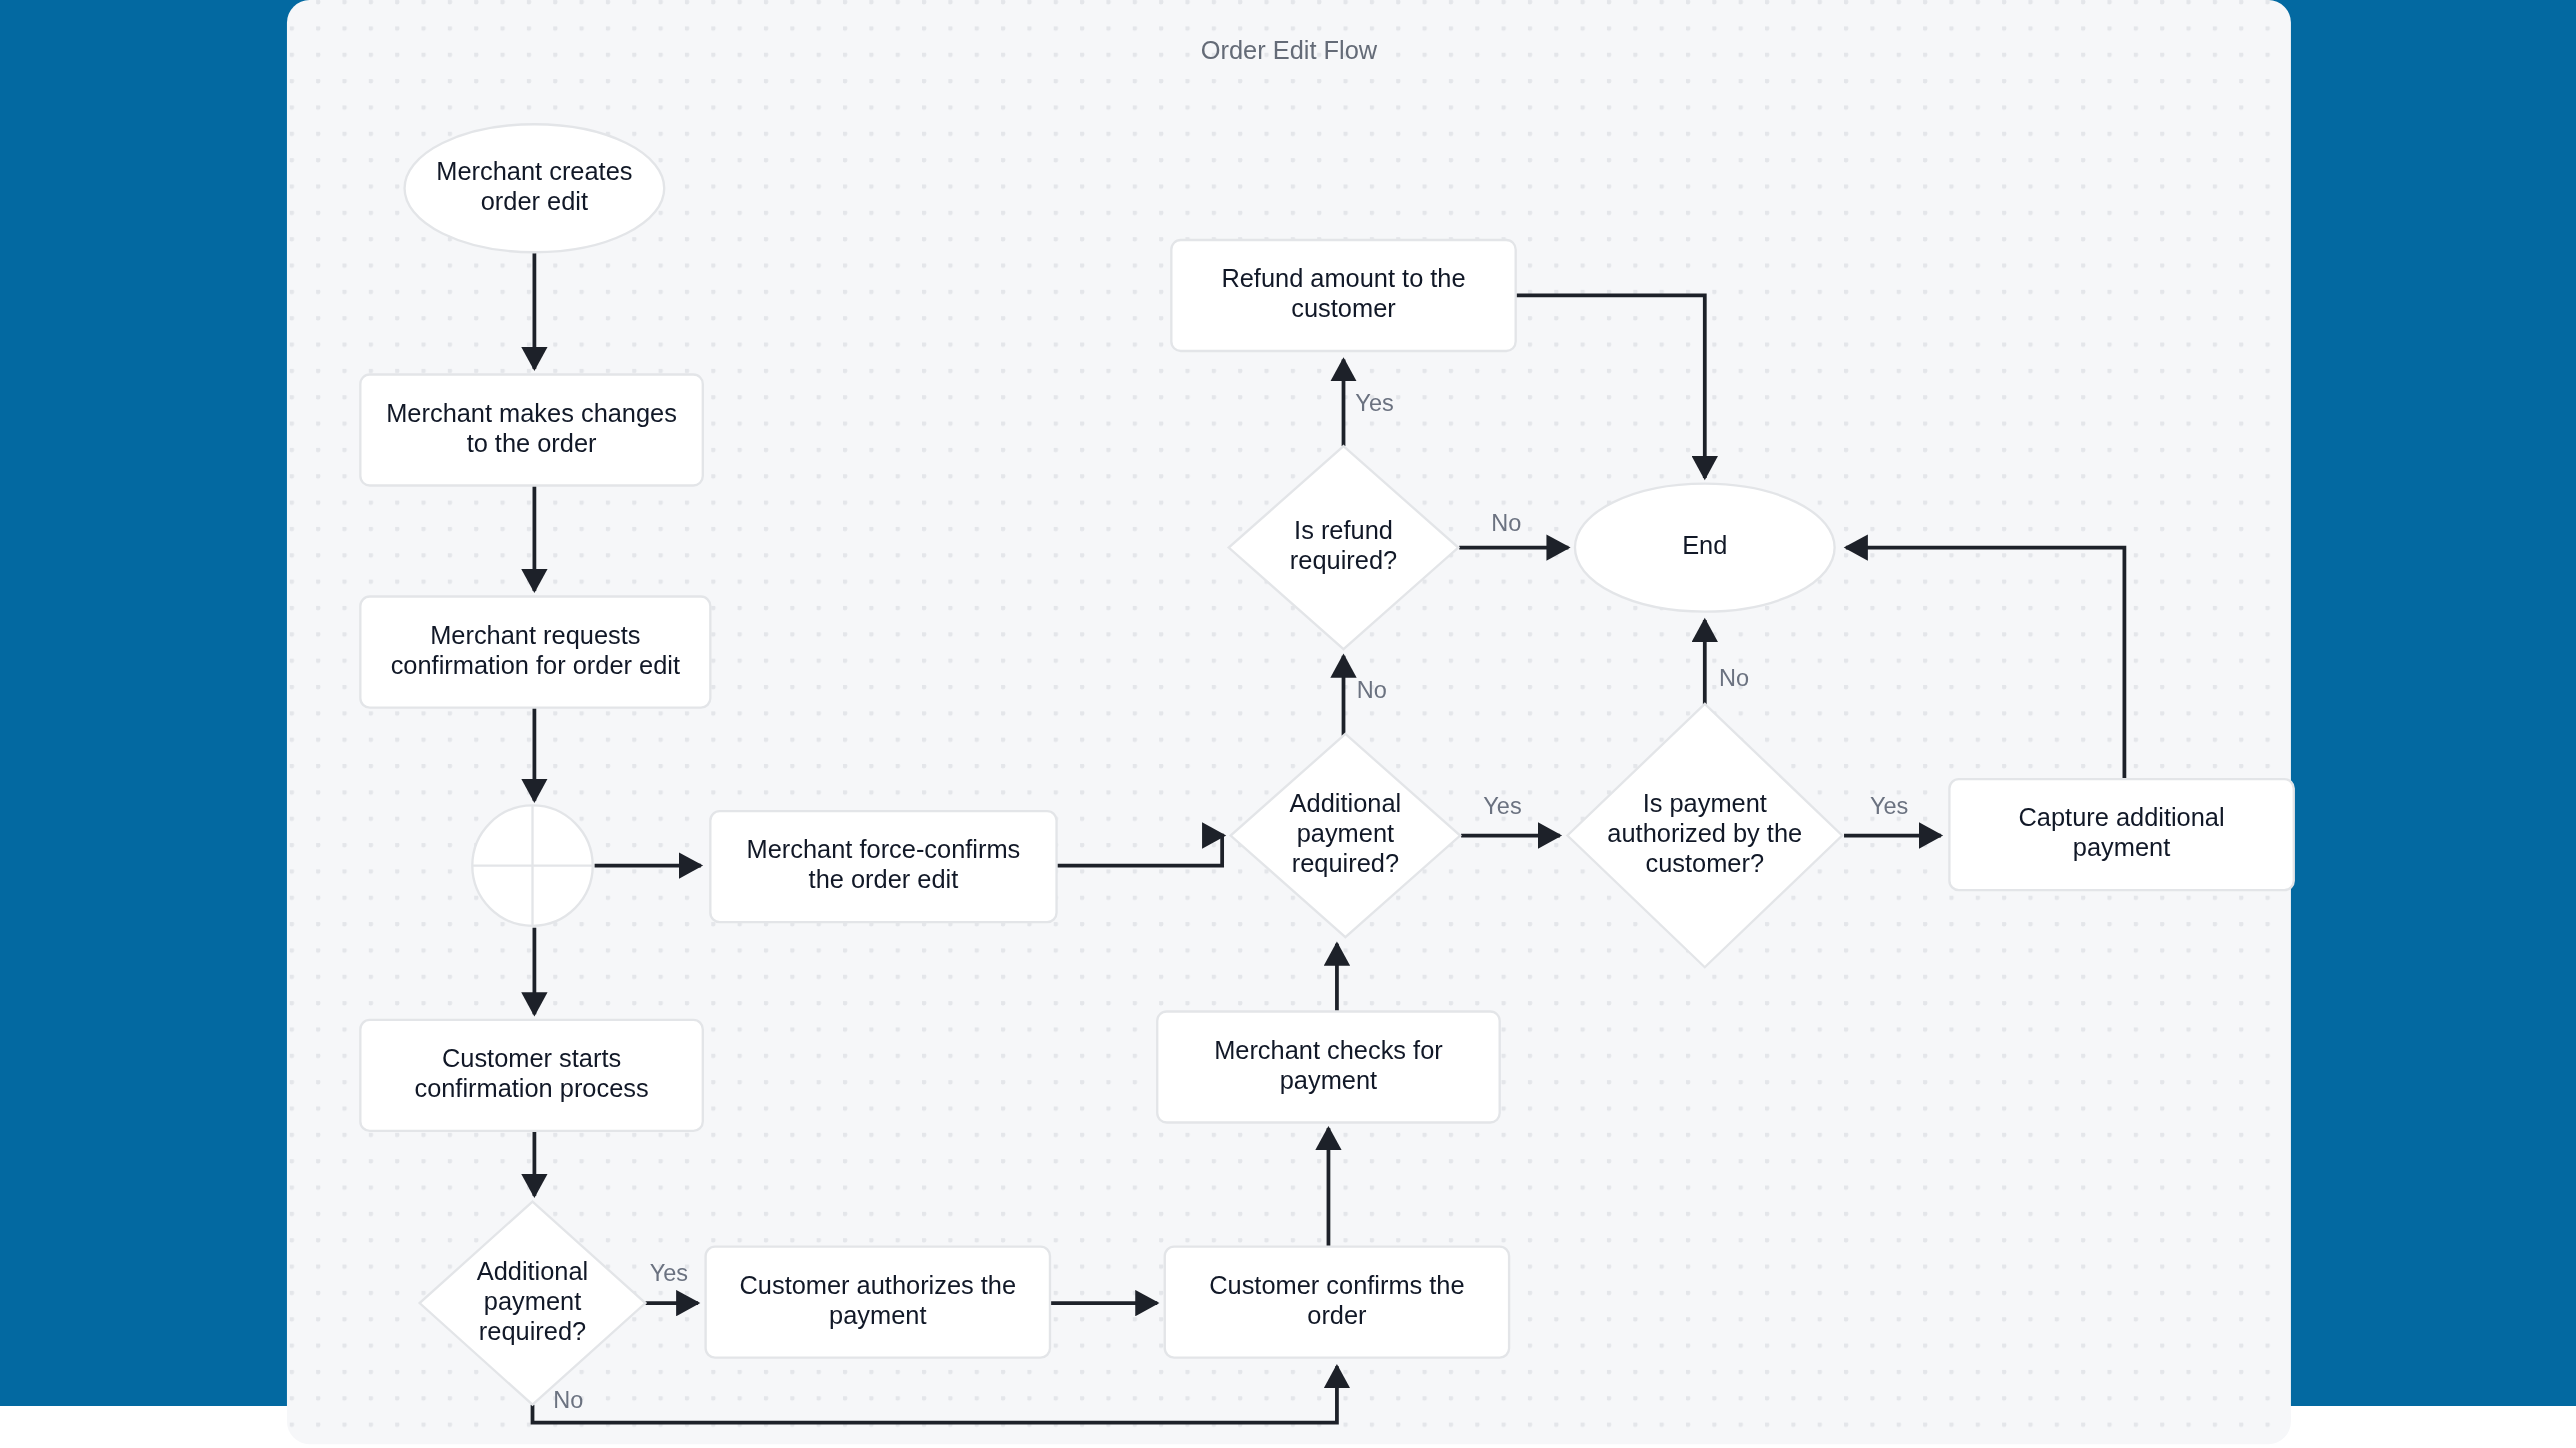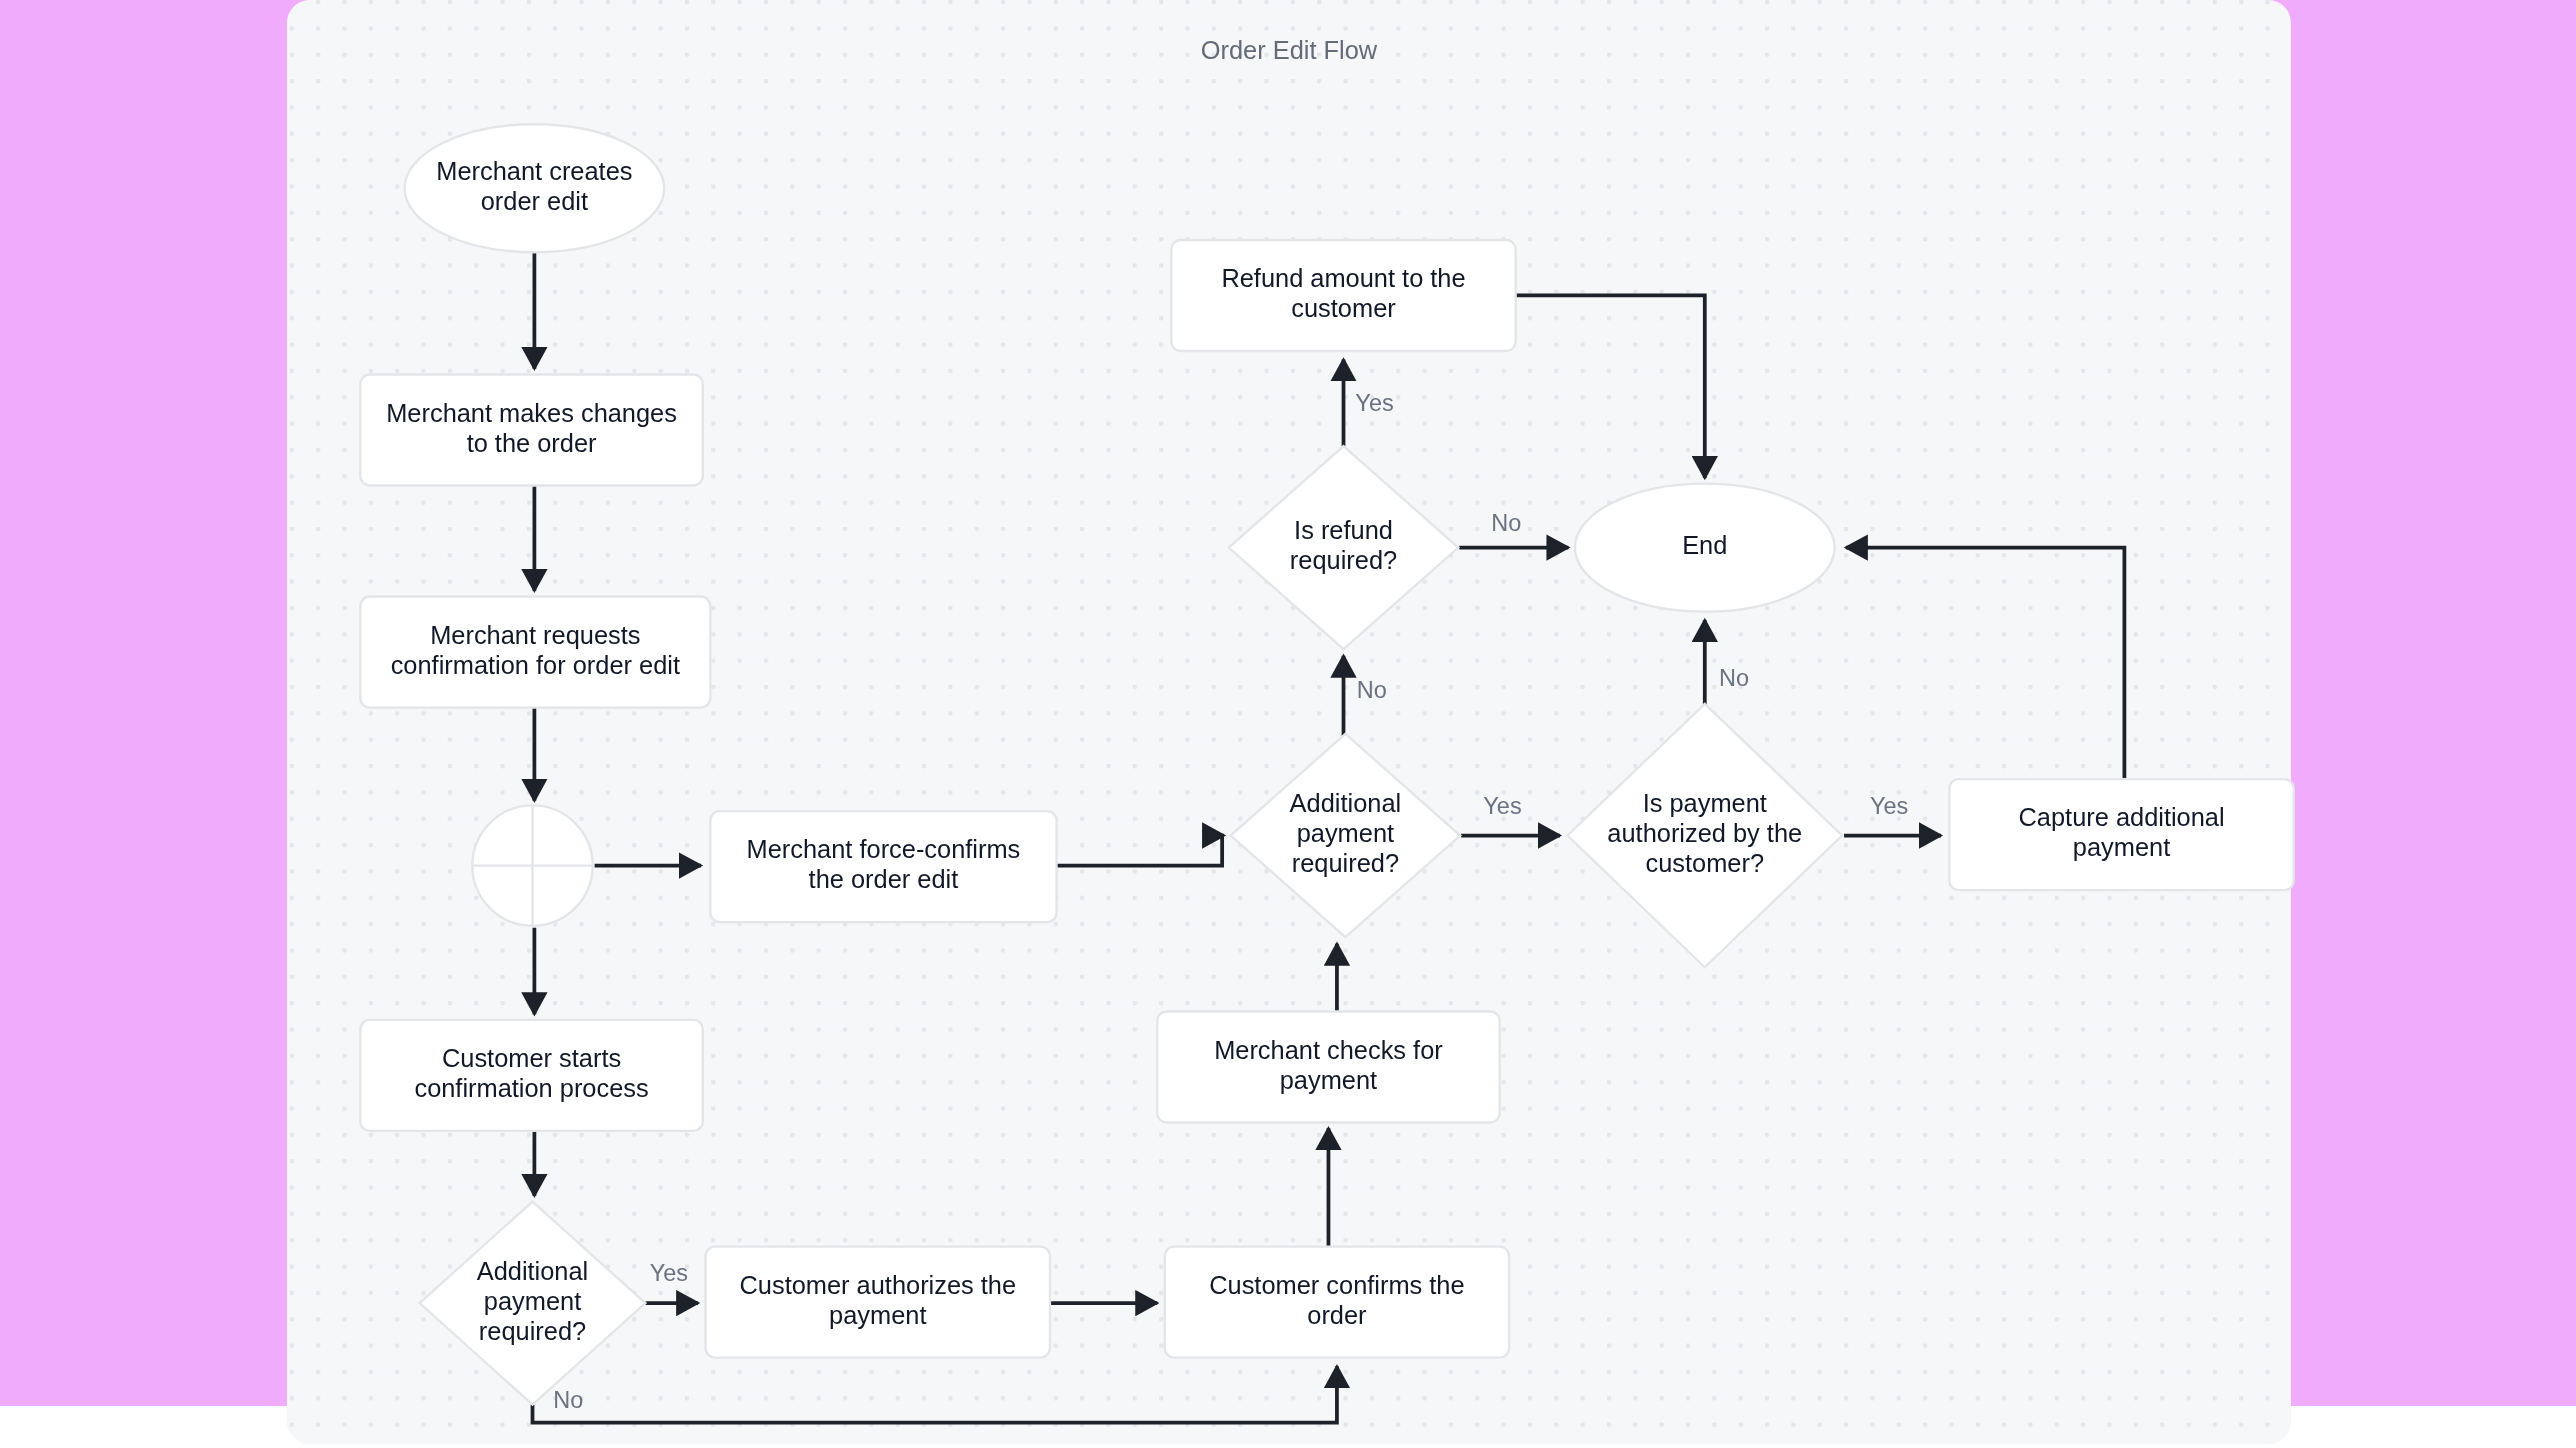--- a/index.html
+++ b/index.html
@@ -8,21 +8,21 @@
     background: #ffffff;
     width: 2576px;
     height: 1449px;
     overflow: hidden;
     font-family: "Liberation Sans", sans-serif;
   }
   #stage {
     position: relative;
     width: 2576px;
     height: 1406px;
-    background: #f0abfc;
+    background: #0369a1;
   }
   #canvas-svg {
     position: absolute;
     left: 0;
     top: 0;
     width: 2576px;
     height: 1449px;
     display: block;
   }
   .node-label {

